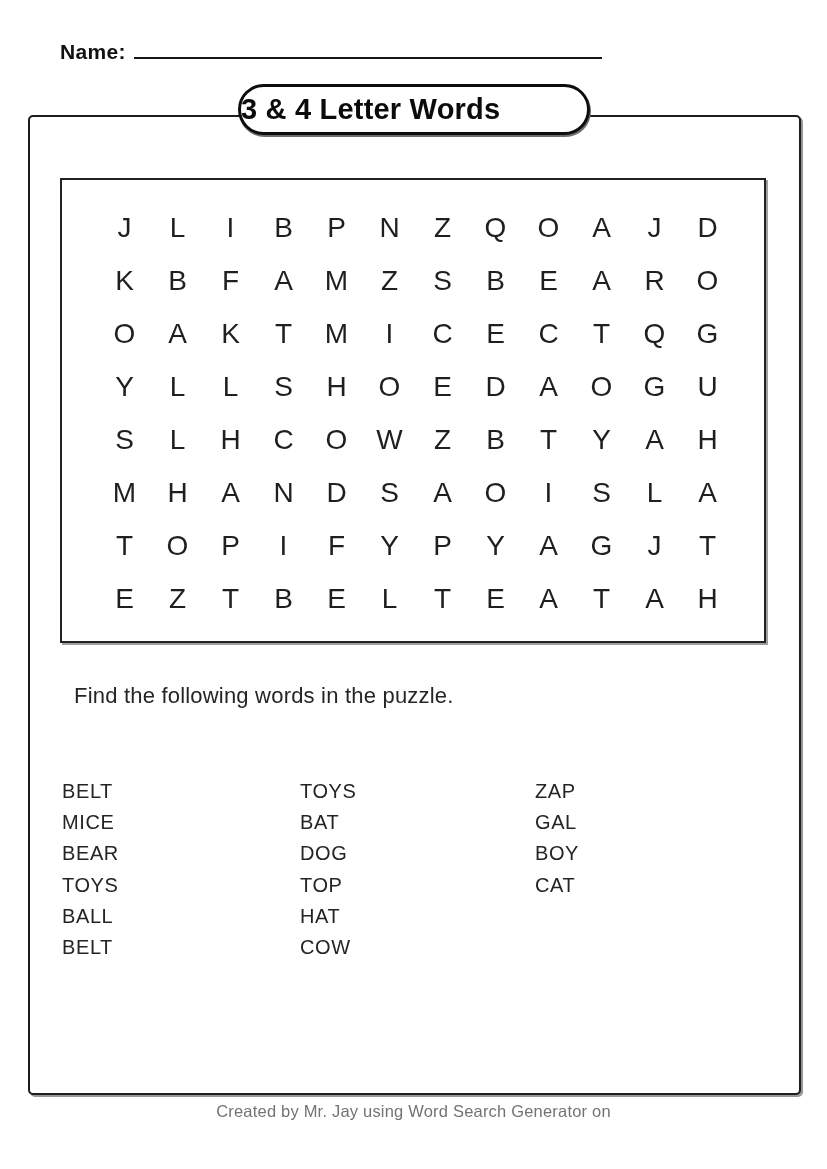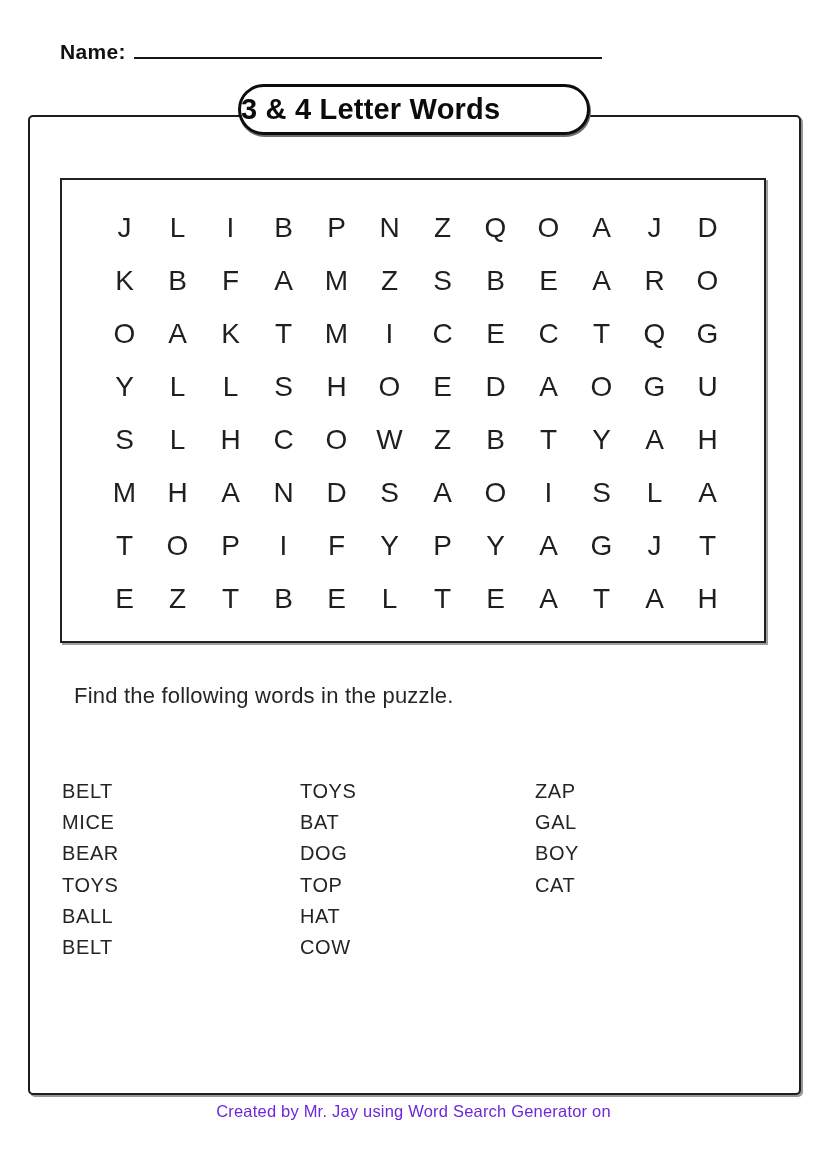--- a/index.html
+++ b/index.html
@@ -145,21 +145,21 @@
 
   
   .footer {
     position: absolute;
     left: 0;
     top: 1099px;
     width: 827px;
     text-align: center;
     font-size: 16.5px;
     line-height: 25px;
-    color: #6d28d9;
+    color: #737373;
     letter-spacing: 0.2px;
   }
 </style>
 </head>
 <body>
 
 <div class="page">
 
   <div class="name-row">
     <span class="name-label">Name:</span><span class="name-line"></span>

